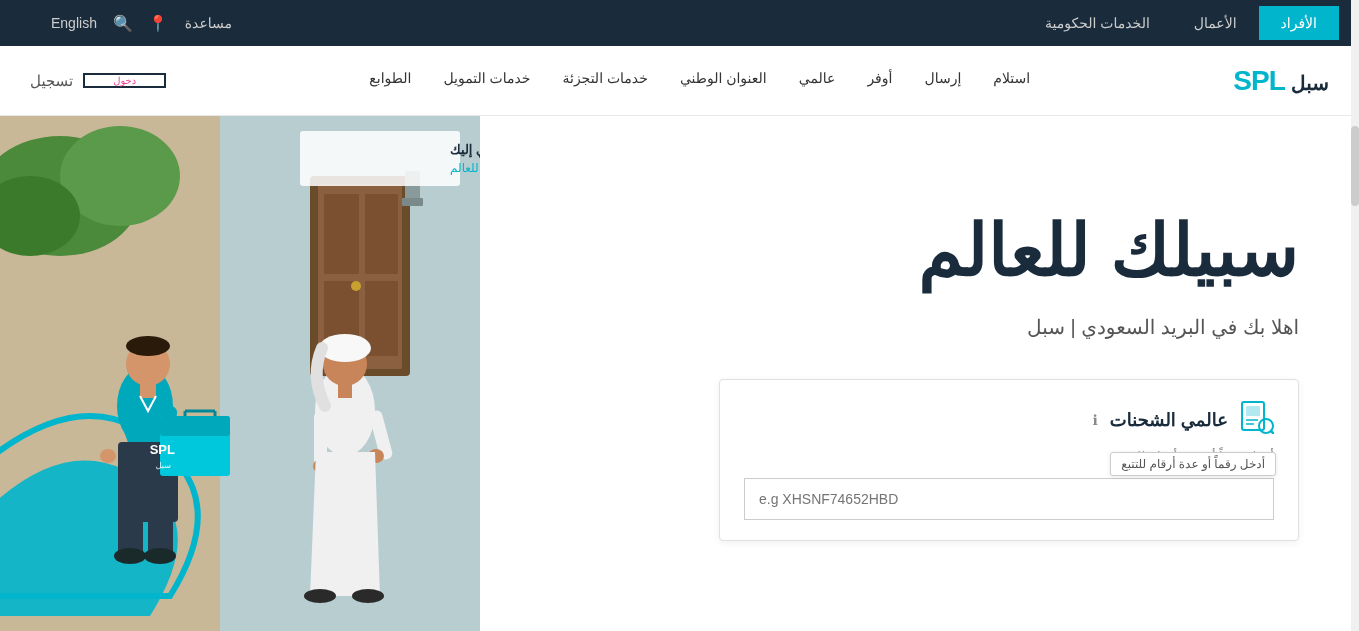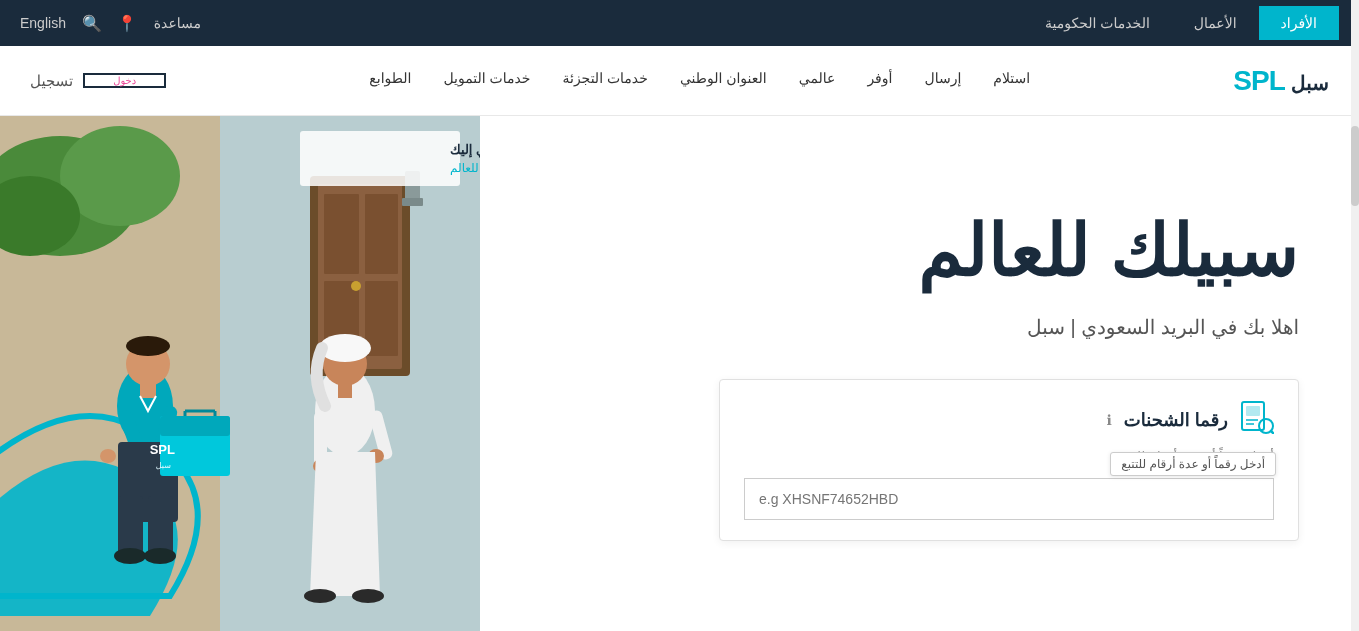--- a/index.html
+++ b/index.html
@@ -39,20 +39,21 @@
     }
     .top-bar-tab.active {
       background: #00b5cc;
       color: #fff;
     }
     .top-bar-left {
       display: flex;
       align-items: center;
       gap: 16px;
       direction: ltr;
+      margin-left: 31px;
     }
     .top-bar-left .english-link {
       color: #ccc;
       font-size: 14px;
       cursor: pointer;
     }
     .top-bar-left .icon-btn {
       color: #ccc;
       cursor: pointer;
       font-size: 16px;
@@ -432,21 +433,21 @@
         <span class="tracking-icon">
           <svg width="34" height="34" viewBox="0 0 34 34" fill="none" xmlns="http://www.w3.org/2000/svg">
             <rect x="2" y="2" width="22" height="28" rx="2" stroke="#00b5cc" stroke-width="2" fill="none"></rect>
             <rect x="6" y="6" width="14" height="10" rx="1" fill="#00b5cc" opacity="0.3"></rect>
             <line x1="6" y1="20" x2="18" y2="20" stroke="#00b5cc" stroke-width="1.5"></line>
             <line x1="6" y1="24" x2="14" y2="24" stroke="#00b5cc" stroke-width="1.5"></line>
             <circle cx="26" cy="26" r="7" stroke="#00b5cc" stroke-width="2" fill="none"></circle>
             <line x1="31" y1="31" x2="34" y2="34" stroke="#00b5cc" stroke-width="2.5" stroke-linecap="round"></line>
           </svg>
         </span>
-        <span class="tracking-title">رقما الشحنات</span>
+        <span class="tracking-title">عالمي الشحنات</span>
         <span class="tracking-info-icon">ℹ</span>
       </div>
       <p class="tracking-desc">أدخل رقماً أو عدة أرقام للتتبع</p>
       <div class="tracking-input-wrap">
         <div class="info-bubble">أدخل رقماً أو عدة أرقام للتتبع</div>
         <input type="text" class="tracking-input" placeholder="e.g XHSNF74652HBD" style="">
       </div>
     </div>
   </div>
 

